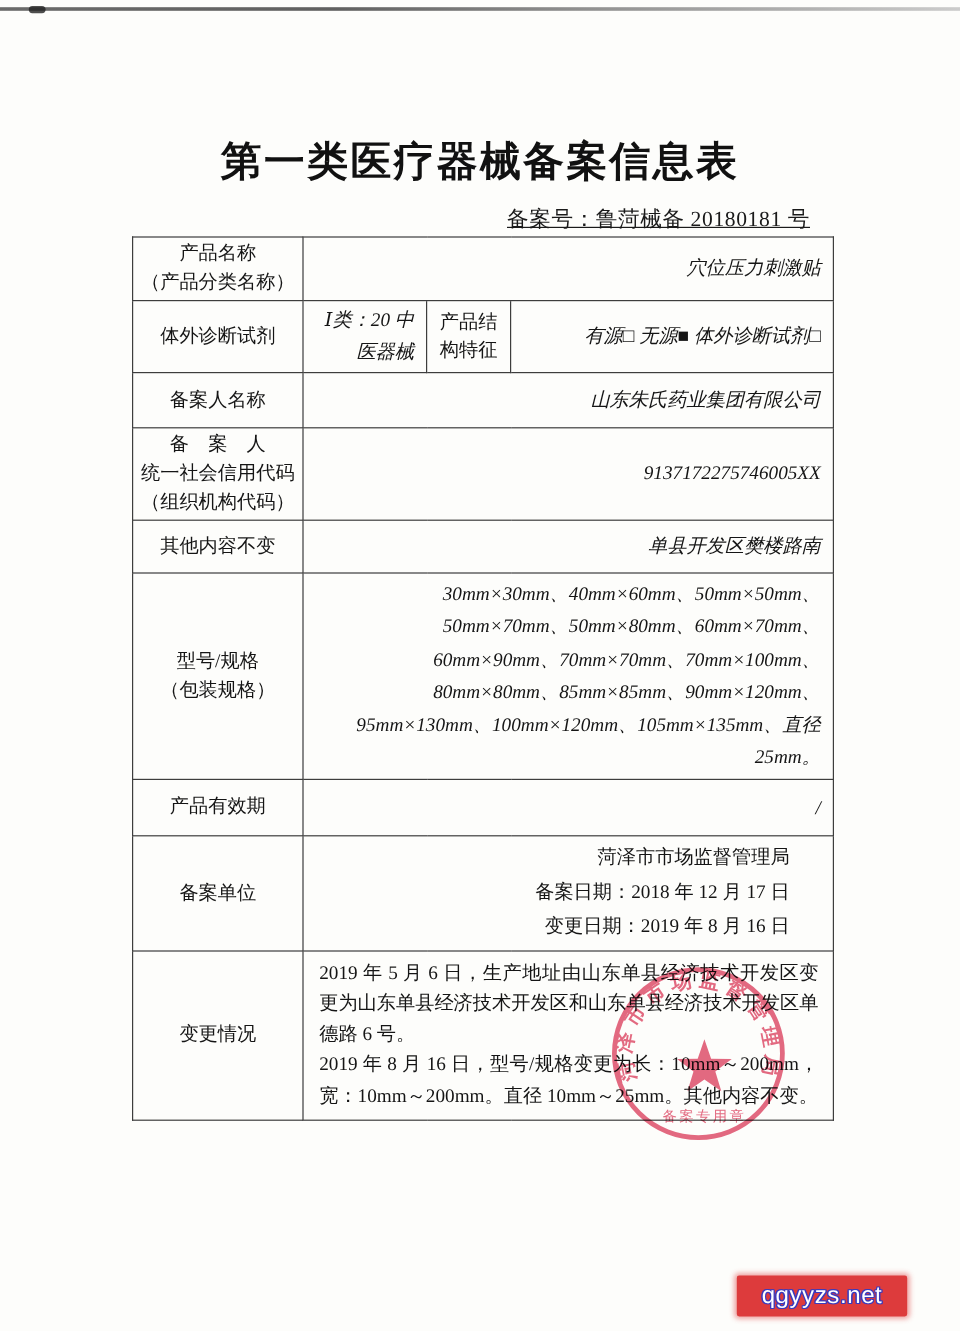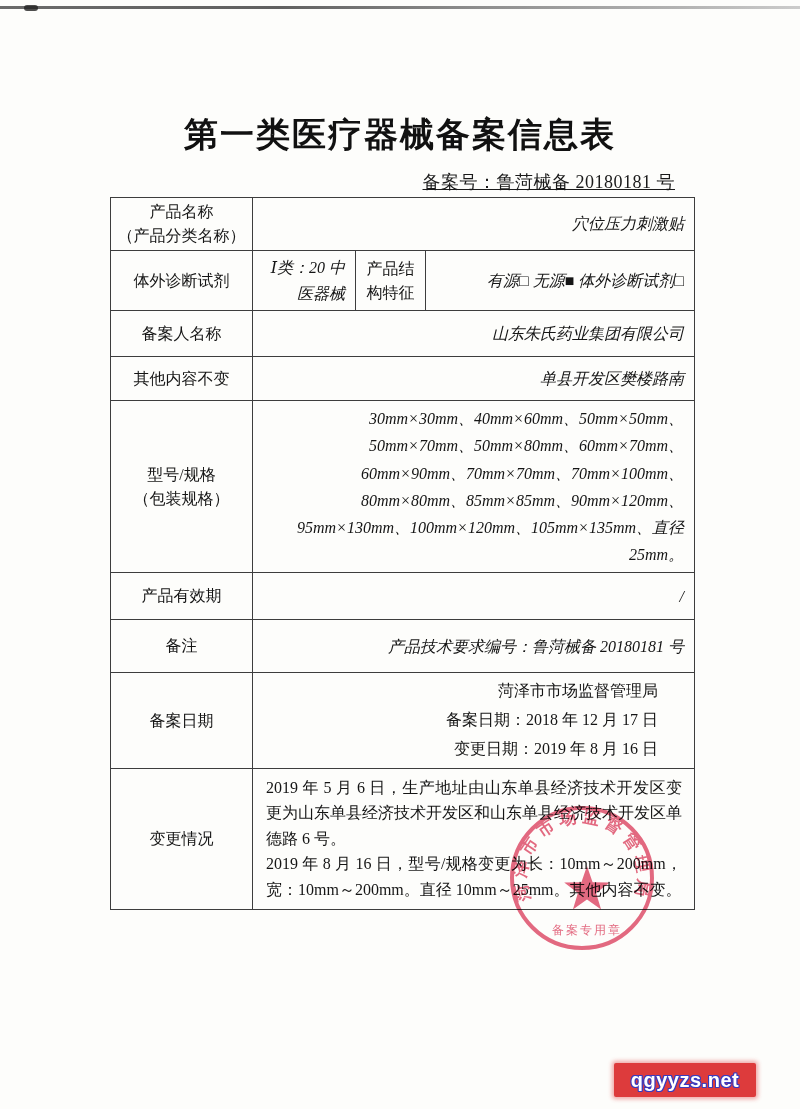--- a/index.html
+++ b/index.html
@@ -46,21 +46,21 @@
 
   
   .watermark{
     position:absolute;top:1063px;left:614px;width:142px;height:34px;
     background:#dd3b3c;border-radius:2px;
     display:flex;align-items:center;justify-content:center;
     box-shadow:0 0 4px 2px rgba(221,59,60,.45);
   }
   .watermark span{
     font-family:"Liberation Sans","DejaVu Sans",sans-serif;
-    font-weight:bold;font-size:20px;color:#ffffff;letter-spacing:.5px;
+    font-weight:normal;font-size:20px;color:#ffffff;letter-spacing:.5px;
     text-shadow:-1px -1px 0 #3b3bbd,1px -1px 0 #3b3bbd,-1px 1px 0 #3b3bbd,
                  1px 1px 0 #3b3bbd,0 -1px 0 #3b3bbd,0 1px 0 #3b3bbd,
                 -1px 0 0 #3b3bbd,1px 0 0 #3b3bbd;
   }
 </style>
 </head>
 <body>
 
 <div class="scan-topline"></div>
 <div class="scan-blob"></div>
@@ -85,39 +85,41 @@
     <td class="lbl">体外诊断试剂</td>
     <td class="val" style="padding-left:9px">Ⅰ类：20 中医器械</td>
     <td class="lbl">产品结
 构特征</td>
     <td class="val" style="padding-left:8px">有源□  无源■  体外诊断试剂□</td>
   </tr>
   <tr style="height:46px">
     <td class="lbl">备案人名称</td>
     <td class="val" colspan="3">山东朱氏药业集团有限公司</td>
   </tr>
+  <tr style="height:77px">
+    <td class="lbl">备　案　人
+统一社会信用代码
+（组织机构代码）</td>
+    <td class="val" colspan="3" style="padding-left:6px">9137172275746005XX</td>
+  </tr>
   <tr style="height:44px">
     <td class="lbl">其他内容不变</td>
     <td class="val" colspan="3">单县开发区樊楼路南</td>
   </tr>
   <tr style="height:107px">
     <td class="lbl">型号/规格
 （包装规格）</td>
     <td class="val" colspan="3" style="line-height:1.7">30mm×30mm、40mm×60mm、50mm×50mm、50mm×70mm、50mm×80mm、60mm×70mm、60mm×90mm、70mm×70mm、70mm×100mm、80mm×80mm、85mm×85mm、90mm×120mm、95mm×130mm、100mm×120mm、105mm×135mm、直径 25mm。</td>
   </tr>
   <tr style="height:47px">
     <td class="lbl">产品有效期</td>
     <td class="val" colspan="3">/</td>
   </tr>
-  <tr style="height:53px">
-    <td class="lbl">备注</td>
-    <td class="val" colspan="3">产品技术要求编号：鲁菏械备 20180181 号</td>
-  </tr>
   <tr style="height:85px">
-    <td class="lbl">备案日期</td>
+    <td class="lbl">备案单位</td>
     <td class="val-right" colspan="3">菏泽市市场监督管理局
 备案日期：2018 年 12 月 17 日
 变更日期：2019 年 8 月 16 日</td>
   </tr>
   <tr style="height:102px">
     <td class="lbl">变更情况</td>
     <td class="val-just" colspan="3">2019 年 5 月 6 日，生产地址由山东单县经济技术开发区变更为山东单县经济技术开发区和山东单县经济技术开发区单德路 6 号。
 2019 年 8 月 16 日，型号/规格变更为长：10mm～200mm，宽：10mm～200mm。直径 10mm～25mm。其他内容不变。</td>
   </tr>
 </tbody>

